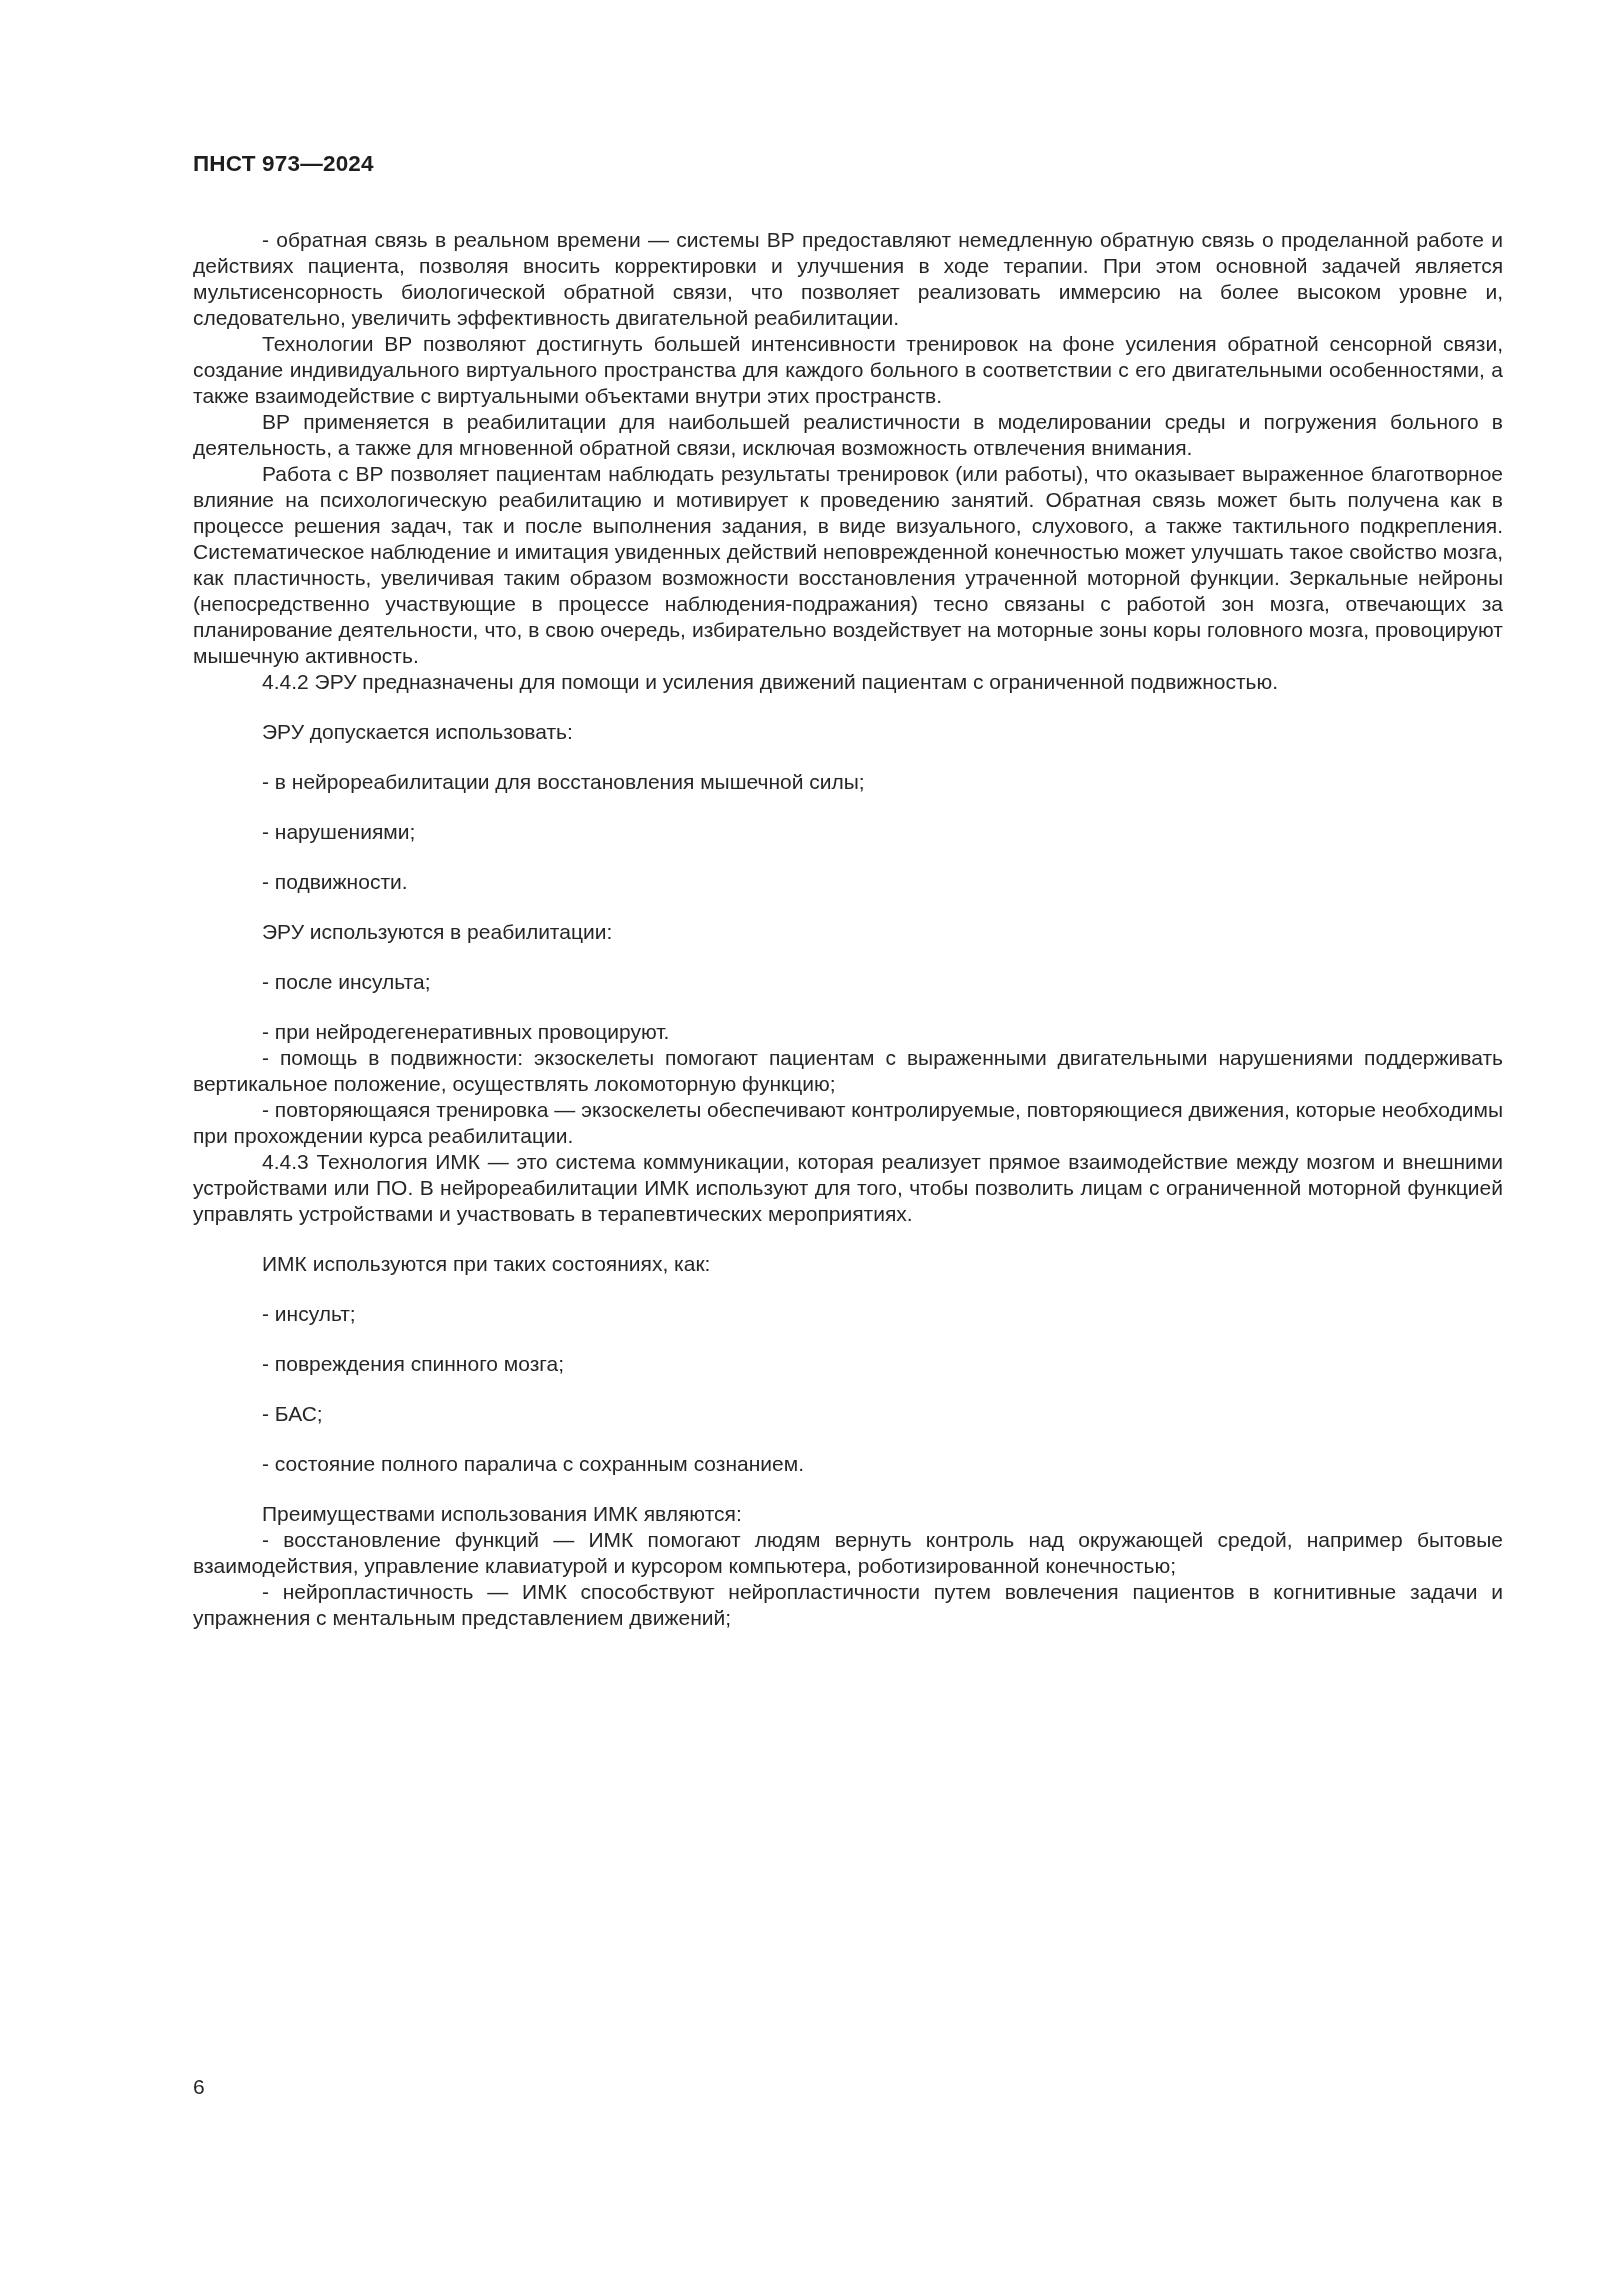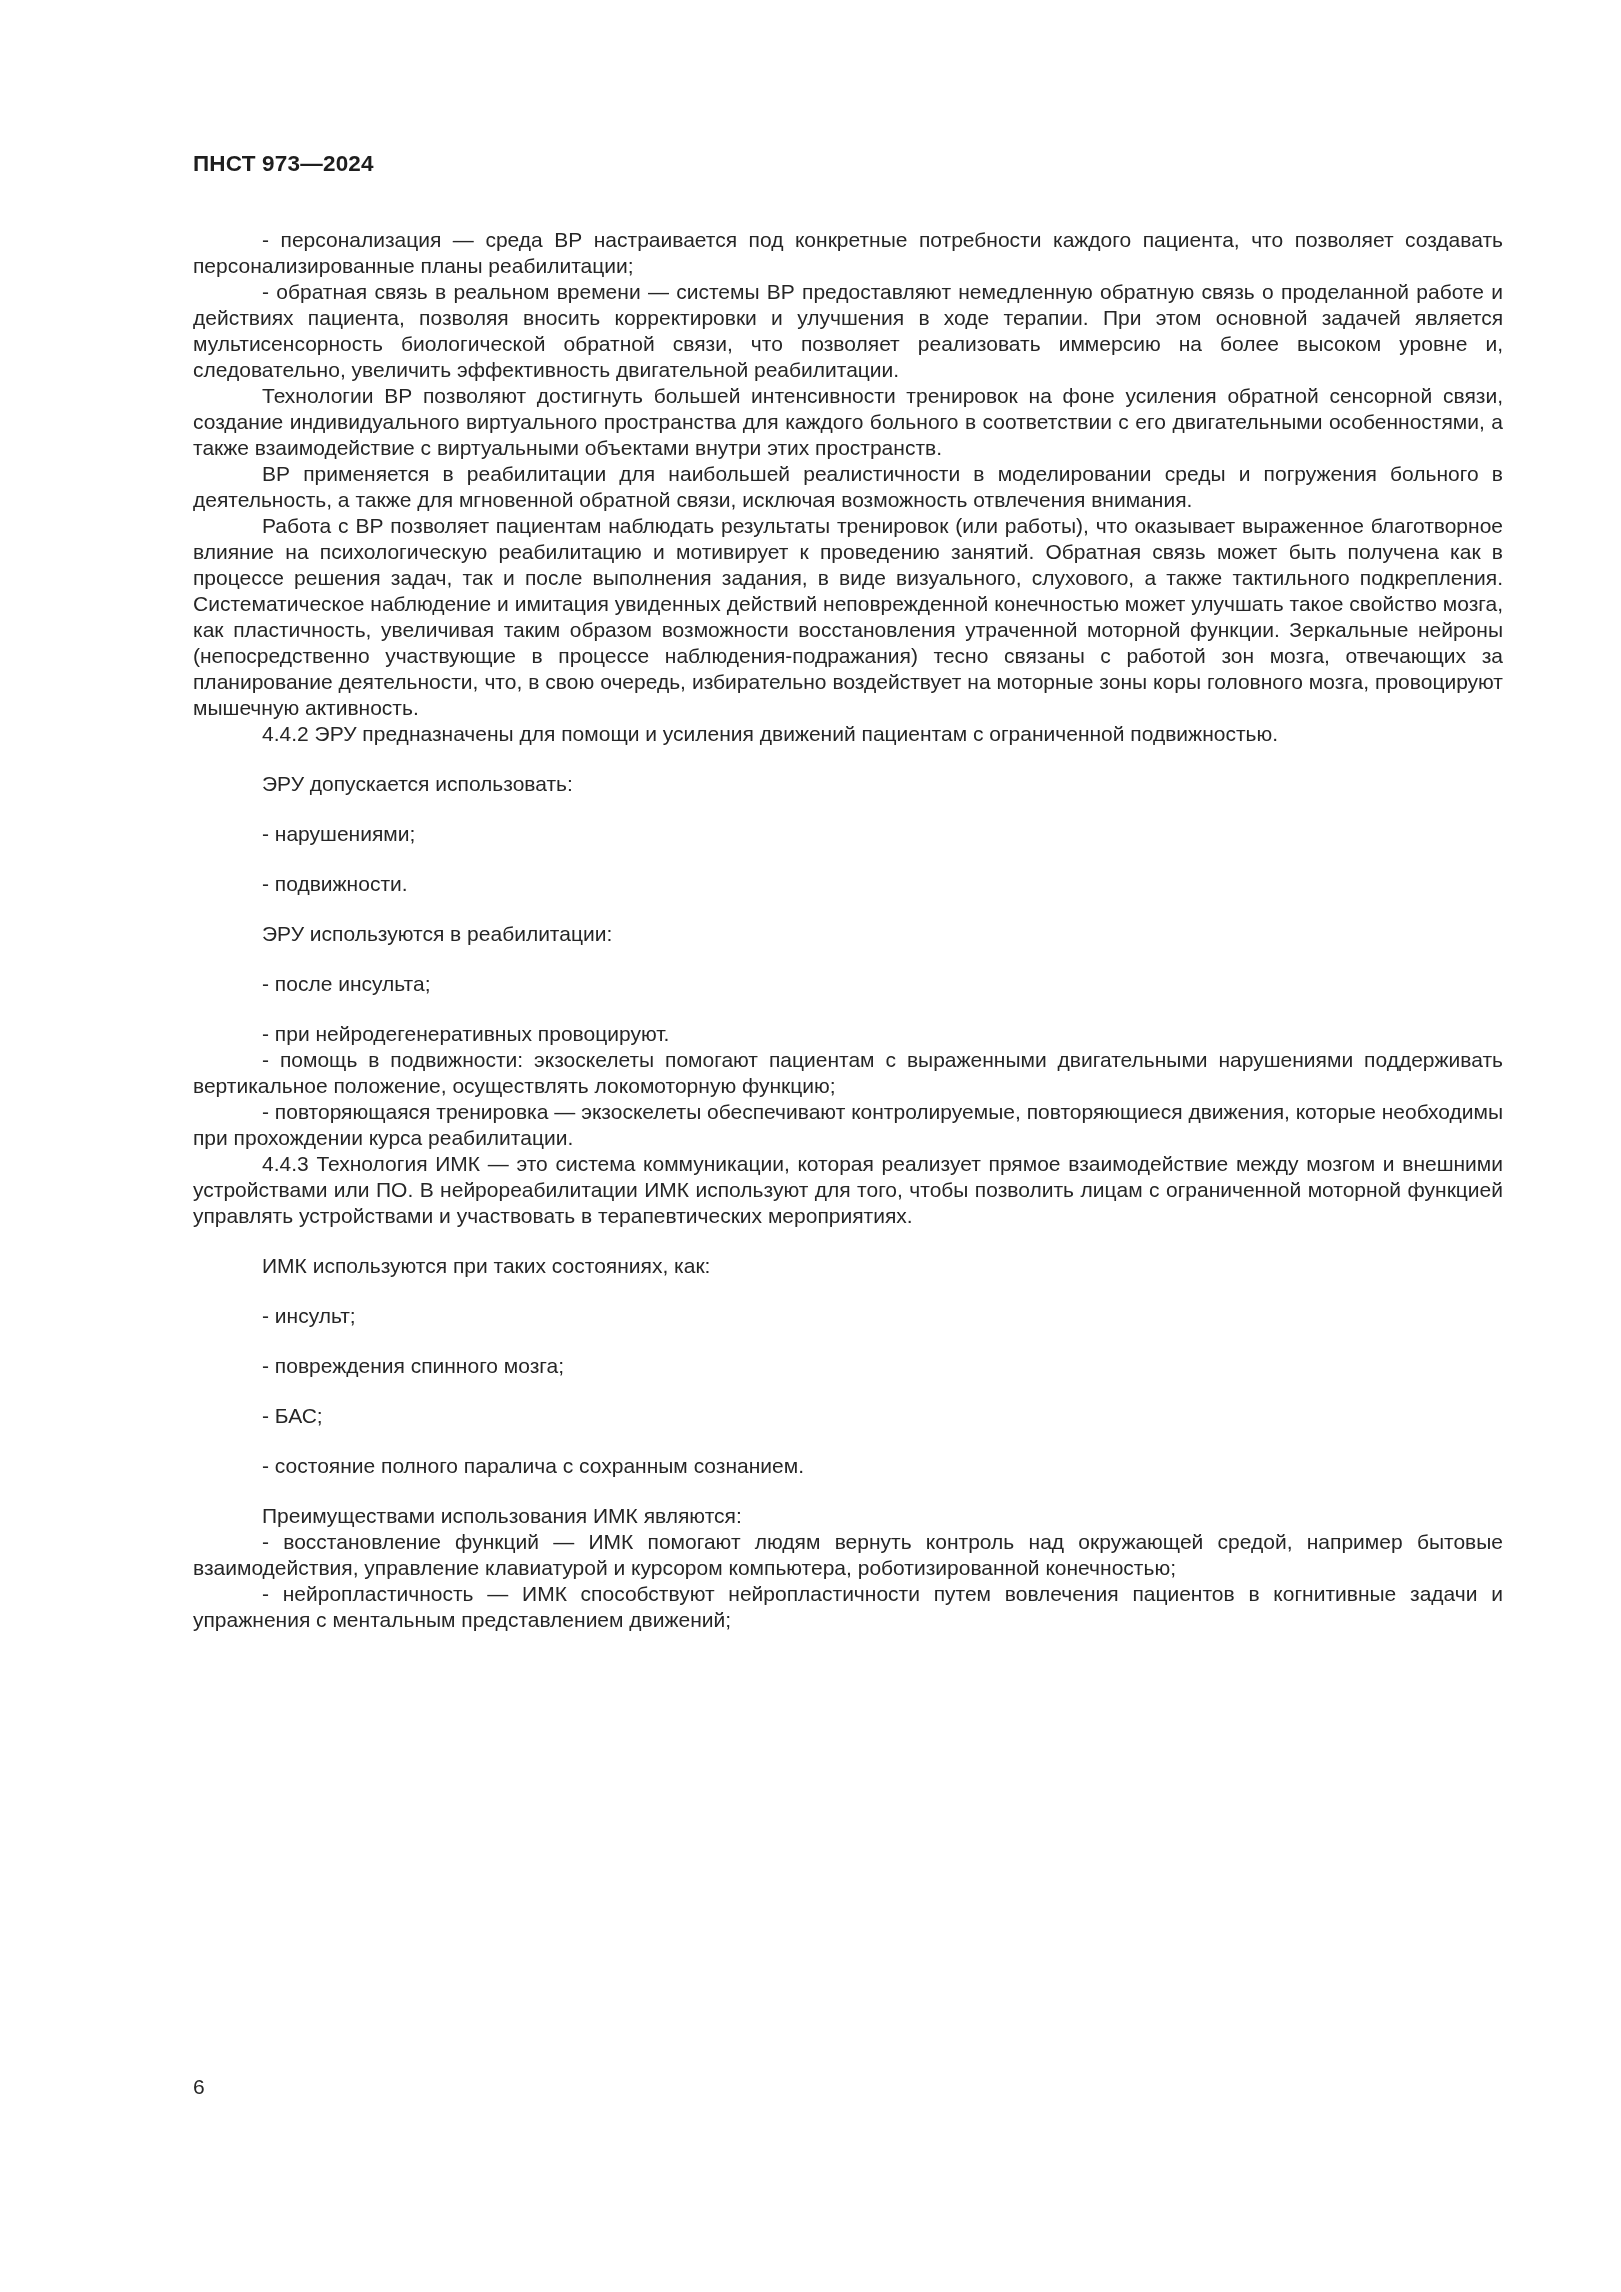--- a/index.html
+++ b/index.html
@@ -25,27 +25,27 @@
     font-family: "Liberation Sans", sans-serif; font-size: 21px; color: #262626;
   }
 </style>
 </head>
 <body>
 
 <div class="page">
   <div class="header">ПНСТ 973—2024</div>
 
   <div class="body-text" id="body-text">
-      <p class="li">- персонализация — среда ВР настраивается под конкретные потребности каждого пациента, что позволяет создавать персонализированные планы реабилитации;</p>
       <p class="li">- обратная связь в реальном времени — системы ВР предоставляют немедленную обратную связь о проделанной работе и действиях пациента, позволяя вносить корректировки и улучшения в ходе терапии. При этом основной задачей является мультисенсорность биологической обратной связи, что позволяет реализовать иммерсию на более высоком уровне и, следовательно, увеличить эффективность двигательной реабилитации.</p>
       <p>Технологии ВР позволяют достигнуть большей интенсивности тренировок на фоне усиления обратной сенсорной связи, создание индивидуального виртуального пространства для каждого больного в соответствии с его двигательными особенностями, а также взаимодействие с виртуальными объектами внутри этих пространств.</p>
       <p>ВР применяется в реабилитации для наибольшей реалистичности в моделировании среды и погружения больного в деятельность, а также для мгновенной обратной связи, исключая возможность отвлечения внимания.</p>
       <p>Работа с ВР позволяет пациентам наблюдать результаты тренировок (или работы), что оказывает выраженное благотворное влияние на психологическую реабилитацию и мотивирует к проведению занятий. Обратная связь может быть получена как в процессе решения задач, так и после выполнения задания, в виде визуального, слухового, а также тактильного подкрепления. Систематическое наблюдение и имитация увиденных действий неповрежденной конечностью может улучшать такое свойство мозга, как пластичность, увеличивая таким образом возможности восстановления утраченной моторной функции. Зеркальные нейроны (непосредственно участвующие в процессе наблюдения-подражания) тесно связаны с работой зон мозга, отвечающих за планирование деятельности, что, в свою очередь, избирательно воздействует на моторные зоны коры головного мозга, провоцируют мышечную активность.</p>
       <p>4.4.2 ЭРУ предназначены для помощи и усиления движений пациентам с ограниченной подвижностью.</p>
       <p class="short">ЭРУ допускается использовать:</p>
+      <p class="short">- в нейрореабилитации для восстановления мышечной силы;</p>
       <p class="short">- нарушениями;</p>
       <p class="short">- подвижности.</p>
       <p class="short">ЭРУ используются в реабилитации:</p>
       <p class="short">- после инсульта;</p>
       <p class="short">- при нейродегенеративных провоцируют.</p>
       <p class="li">- помощь в подвижности: экзоскелеты помогают пациентам с выраженными двигательными нарушениями поддерживать вертикальное положение, осуществлять локомоторную функцию;</p>
       <p class="li">- повторяющаяся тренировка — экзоскелеты обеспечивают контролируемые, повторяющиеся движения, которые необходимы при прохождении курса реабилитации.</p>
       <p>4.4.3 Технология ИМК — это система коммуникации, которая реализует прямое взаимодействие между мозгом и внешними устройствами или ПО. В нейрореабилитации ИМК используют для того, чтобы позволить лицам с ограниченной моторной функцией управлять устройствами и участвовать в терапевтических мероприятиях.</p>
       <p class="short">ИМК используются при таких состояниях, как:</p>
       <p class="short">- инсульт;</p>

